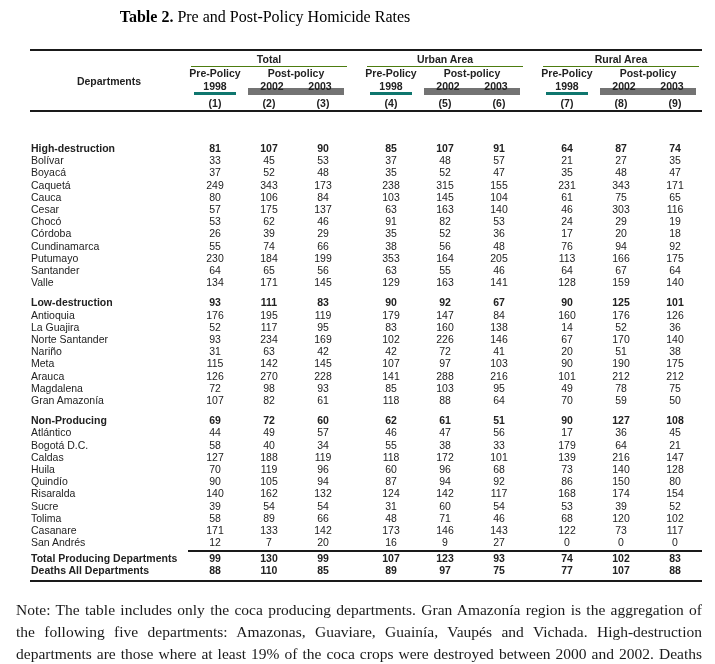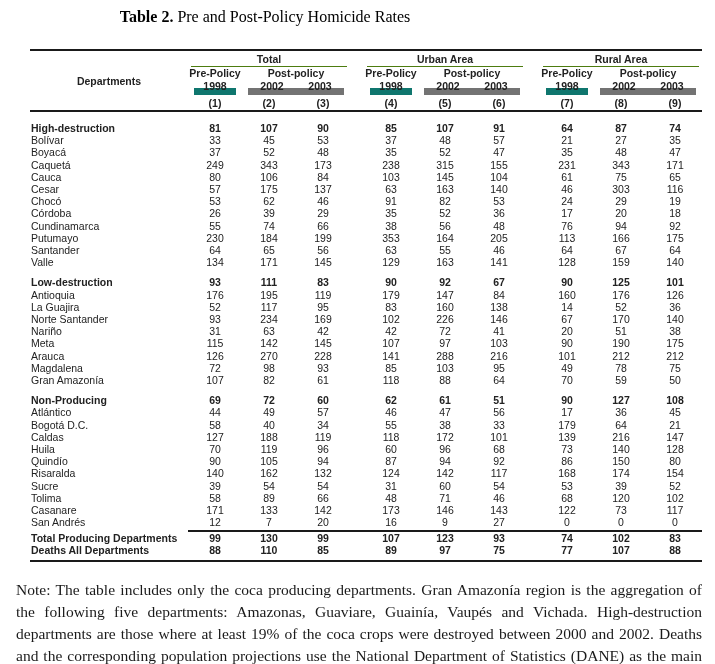--- a/index.html
+++ b/index.html
@@ -33,31 +33,31 @@
     grid-template-rows:15px 13px 15px 14px;
     font-weight:bold;padding:1px 0 1px 0;
   }
   .dept{grid-column:1;grid-row:2/4;display:flex;align-items:center;justify-content:center;}
   .grp{grid-row:1;text-align:center;border-bottom:1px solid #4d7c0f;margin:0 3px;line-height:14px;}
   .g1{grid-column:2/5}.g2{grid-column:6/9}.g3{grid-column:10/13}
   .pp{grid-row:2;text-align:center;line-height:13px;white-space:nowrap;}
   .pp1a{grid-column:2}.pp1b{grid-column:3/5}
   .pp2a{grid-column:6}.pp2b{grid-column:7/9}
   .pp3a{grid-column:10}.pp3b{grid-column:11/13}
-  .yr{grid-row:3;text-align:center;border-bottom:7px solid #0f766e;margin:0 6px;line-height:13px;}
+  .yr{grid-row:3;text-align:center;border-bottom:3px solid #0f766e;margin:0 6px;line-height:13px;}
   .y1{grid-column:2}.y2{grid-column:6}.y3{grid-column:10}
   .ypair{grid-row:3;display:grid;grid-template-columns:1fr 1fr;border-bottom:7px solid #737373;margin:0 6px;line-height:13px;text-align:center;}
   .yp1{grid-column:3/5}.yp2{grid-column:7/9}.yp3{grid-column:11/13}
   .cn{grid-row:4;text-align:center;line-height:13px;padding-top:2px;}
   .n1{grid-column:2}.n2{grid-column:3}.n3{grid-column:4}
   .n4{grid-column:6}.n5{grid-column:7}.n6{grid-column:8}
   .n7{grid-column:10}.n8{grid-column:11}.n9{grid-column:12}
 
   
-  .tbody{padding-top:2px;}
+  .tbody{padding-top:12px;margin-top:10px;}
   .row{line-height:12.2px;}
   .row .c-label{grid-column:1;white-space:nowrap;padding-left:1px;}
   .row .c-num{text-align:center;}
   .section-head{font-weight:bold;margin-top:8px;}
   .total-row{font-weight:bold;}
 
   .totals-rule{margin-left:158px;width:514px;border-top:2px solid #1a1a1a;height:0;margin-top:1px;}
   .tbl-bottom{border-bottom:2px solid #1a1a1a;height:2px;margin-top:2px;}
 
   

